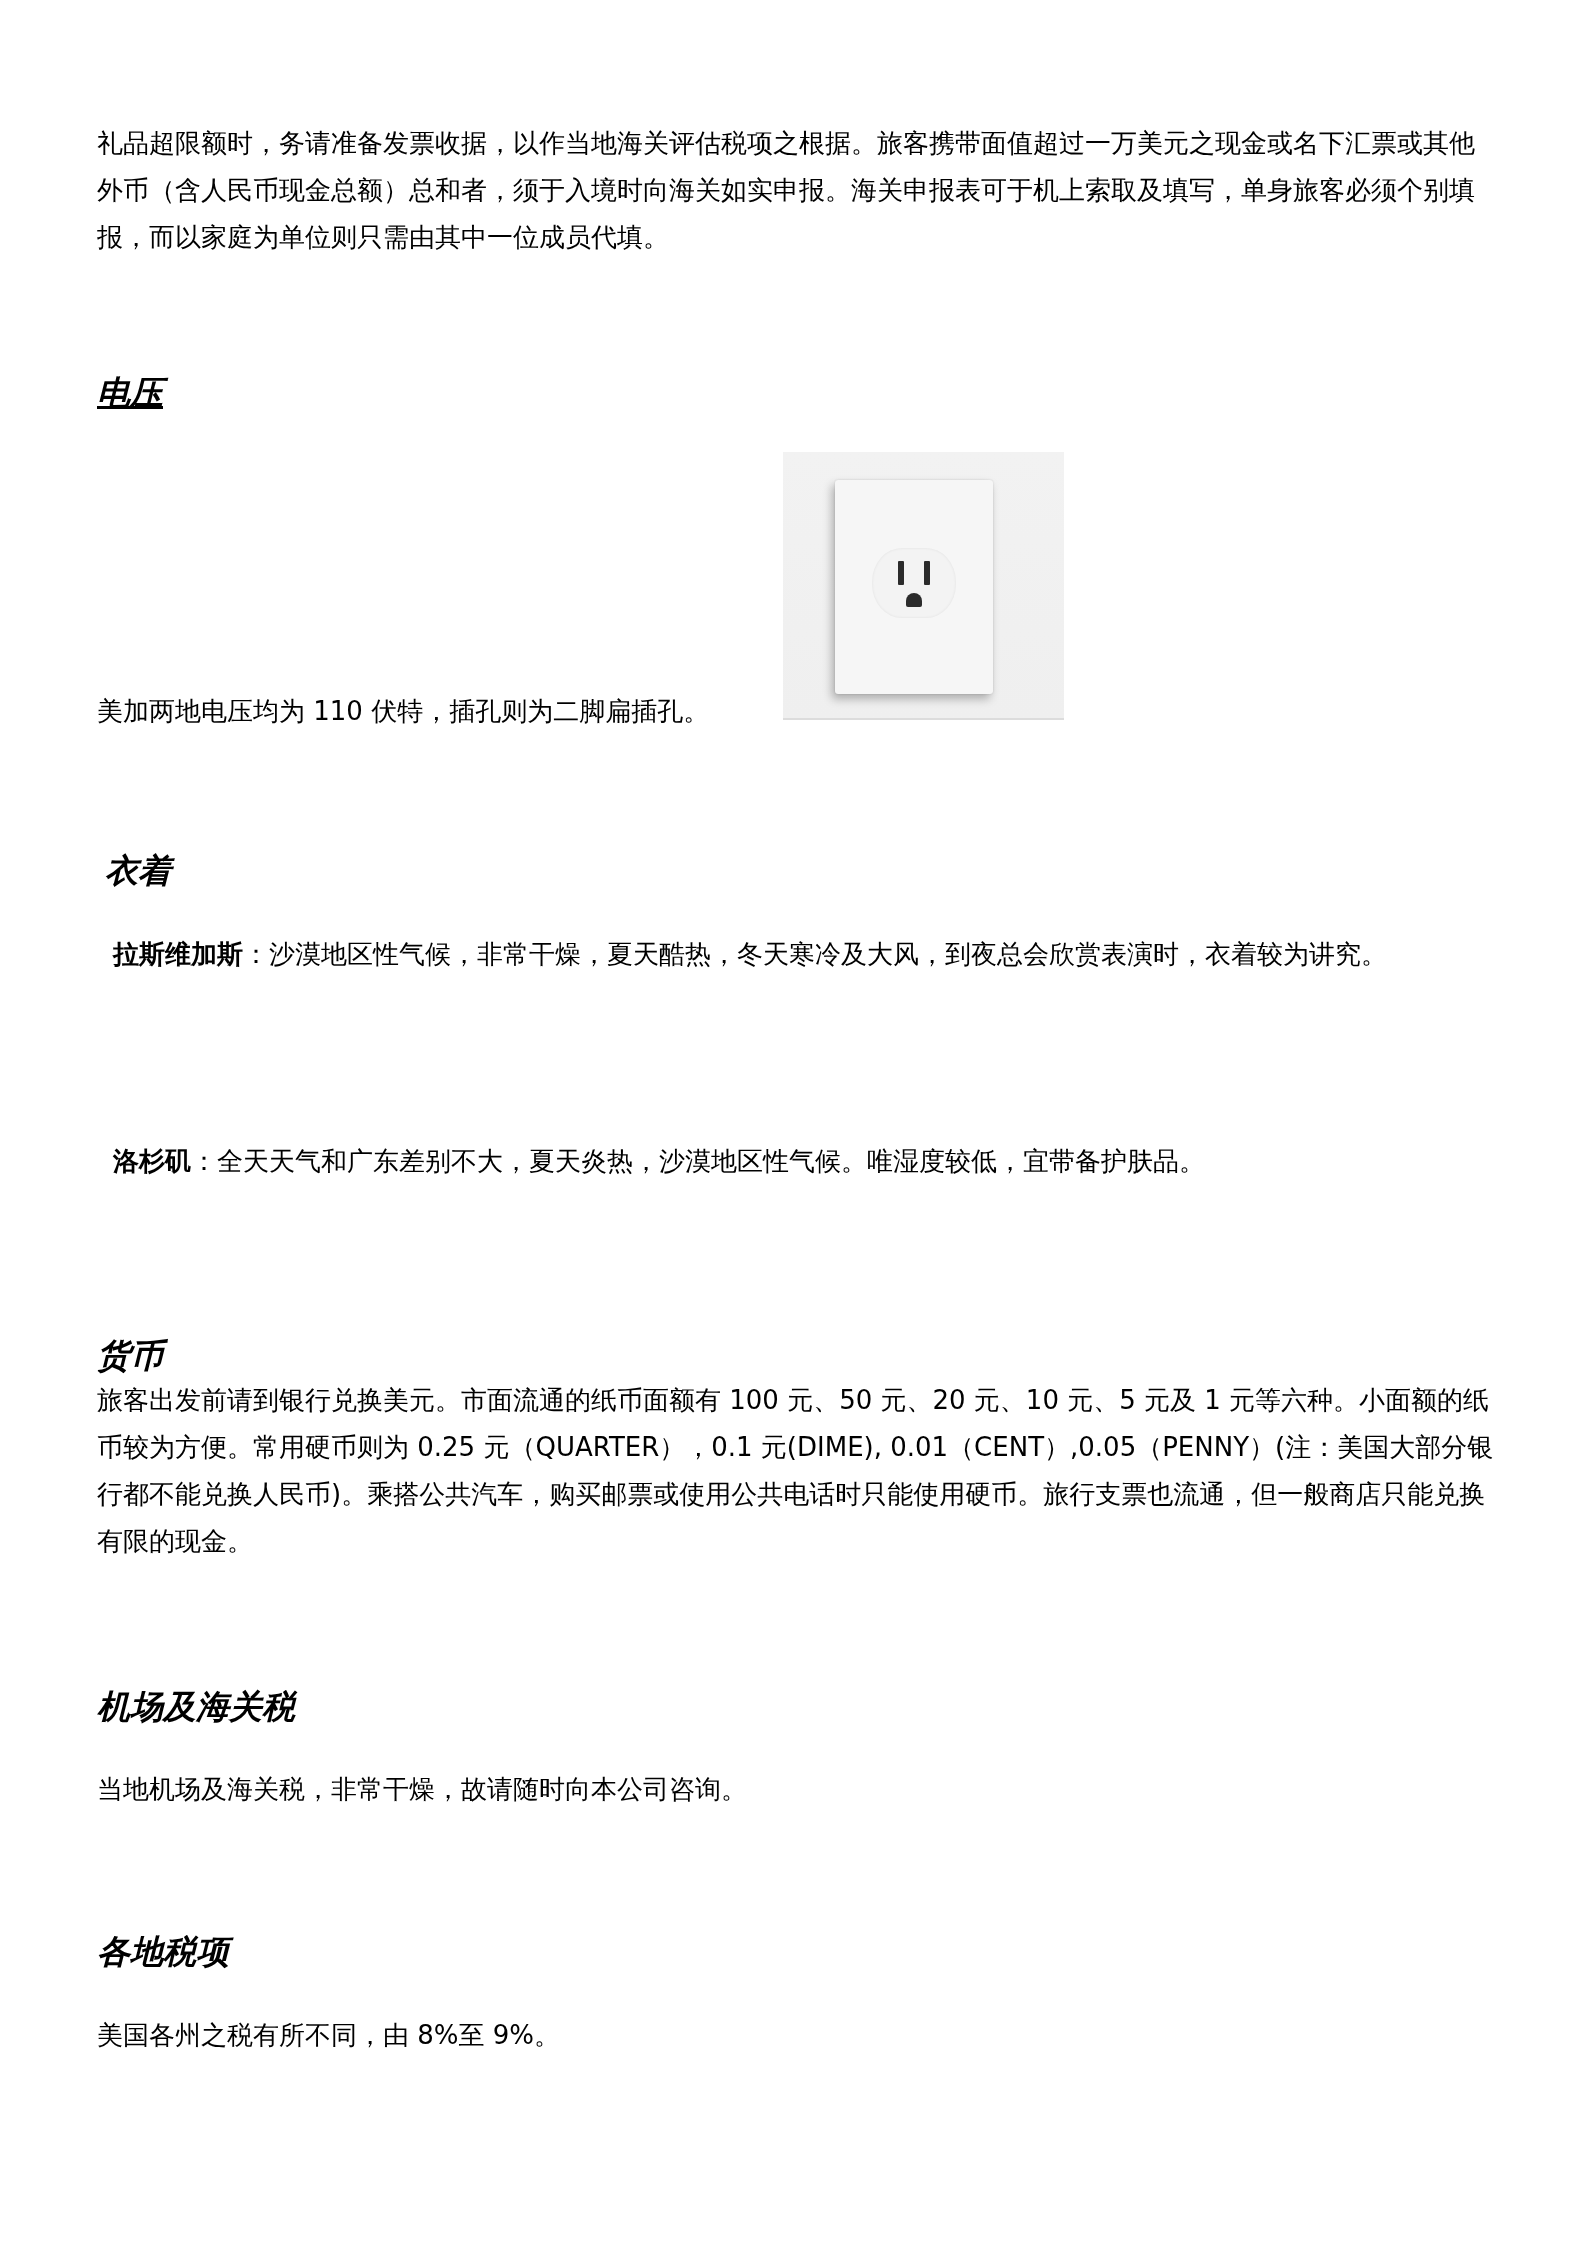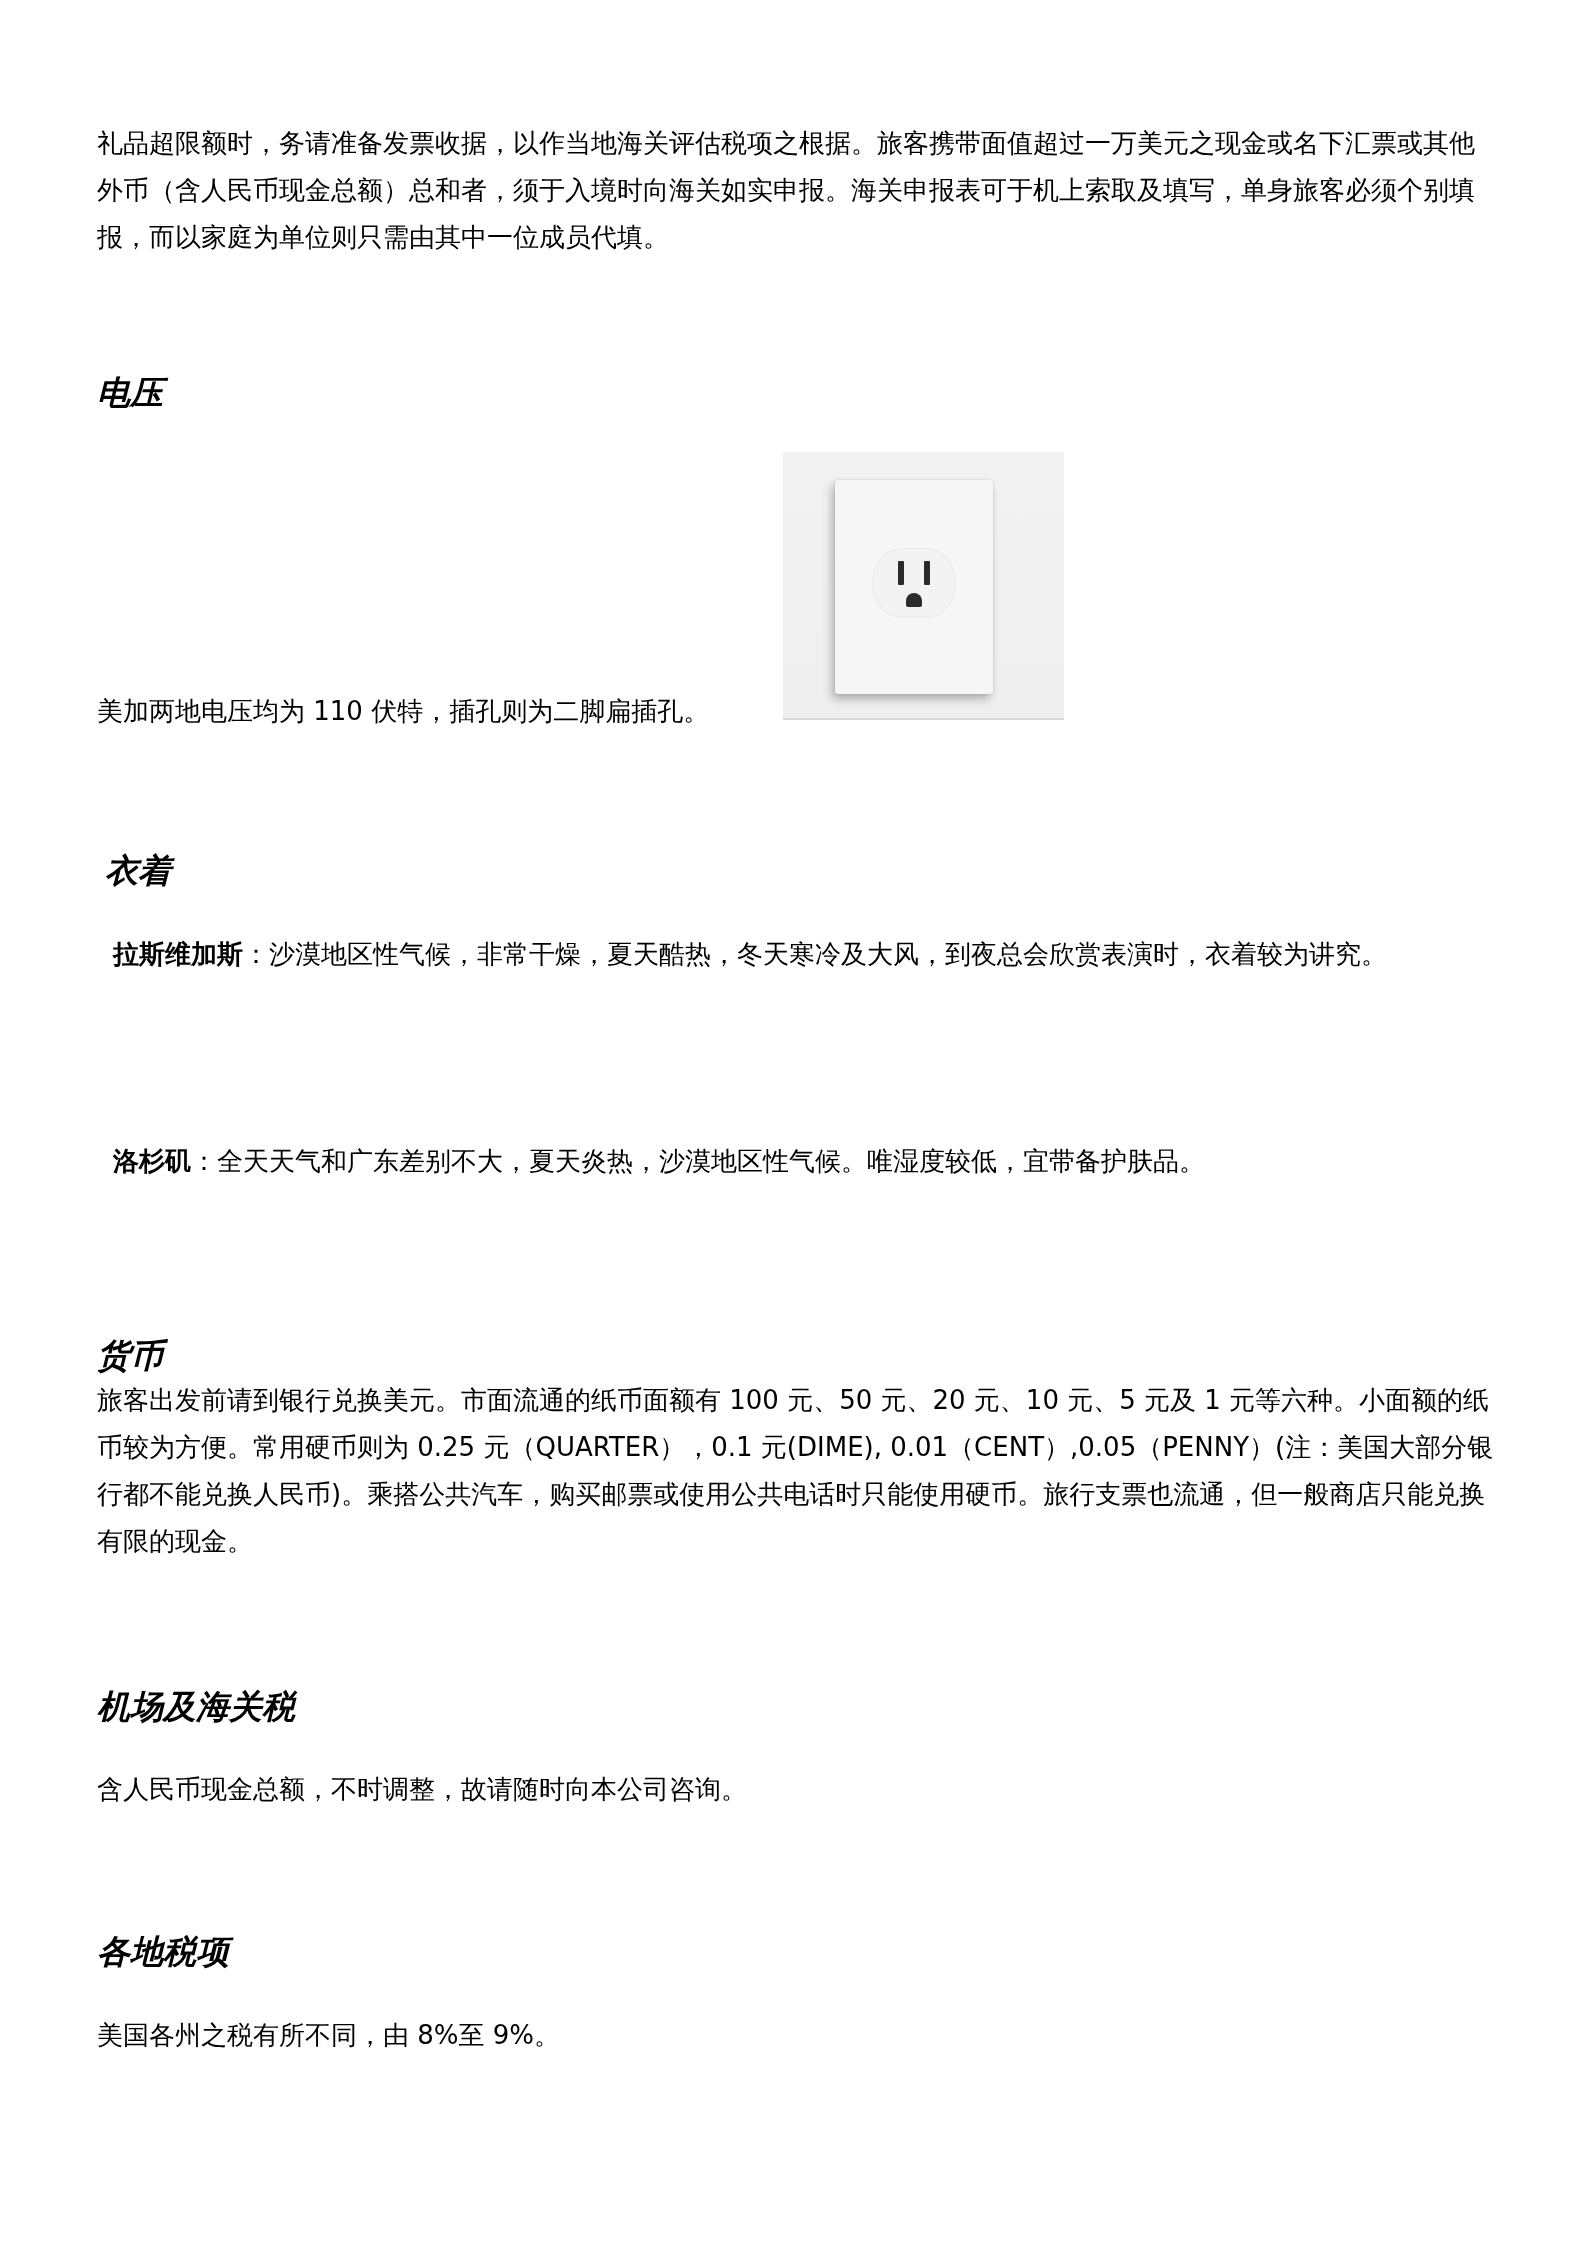--- a/index.html
+++ b/index.html
@@ -92,32 +92,32 @@
       border-radius: 8px 8px 2px 2px;
     }
   </style>
 </head>
 <body>
 
 <div class="page">
 
   <p class="para" style="top:120px;">礼品超限额时，务请准备发票收据，以作当地海关评估税项之根据。旅客携带面值超过一万美元之现金或名下汇票或其他外币（含人民币现金总额）总和者，须于入境时向海关如实申报。海关申报表可于机上索取及填写，单身旅客必须个别填报，而以家庭为单位则只需由其中一位成员代填。</p>
 
-  <h2 class="heading" style="top:373px;">电压</h2>
+  <h2 class="heading" style="top:373px;text-decoration:underline;">电压</h2>
   <p class="para" style="top:688px; width:680px;">美加两地电压均为 110 伏特，插孔则为二脚扁插孔。</p>
 
   <h2 class="heading" style="top:851px;margin-left:8px;">衣着</h2>
   <p class="para" style="top:931px;"><span class="lead">拉斯维加斯</span><span>：沙漠地区性气候，非常干燥，夏天酷热，冬天寒冷及大风，到夜总会欣赏表演时，衣着较为讲究。</span></p>
   <p class="para" style="top:1138px;"><span class="lead">洛杉矶</span><span>：全天天气和广东差别不大，夏天炎热，沙漠地区性气候。唯湿度较低，宜带备护肤品。</span></p>
 
   <h2 class="heading" style="top:1336px;">货币</h2>
   <p class="para" style="top:1377px;">旅客出发前请到银行兑换美元。市面流通的纸币面额有 100 元、50 元、20 元、10 元、5 元及 1 元等六种。小面额的纸币较为方便。常用硬币则为 0.25 元（QUARTER），0.1 元(DIME), 0.01（CENT）,0.05（PENNY）(注：美国大部分银行都不能兑换人民币)。乘搭公共汽车，购买邮票或使用公共电话时只能使用硬币。旅行支票也流通，但一般商店只能兑换有限的现金。</p>
 
   <h2 class="heading" style="top:1687px;">机场及海关税</h2>
-  <p class="para" style="top:1766px;">含人民币现金总额，不时调整，故请随时向本公司咨询。</p>
+  <p class="para" style="top:1766px;">当地机场及海关税，非常干燥，故请随时向本公司咨询。</p>
 
   <h2 class="heading" style="top:1932px;">各地税项</h2>
   <p class="para" style="top:2012px;">美国各州之税有所不同，由 8%至 9%。</p>
 
 </div>
 
 <div class="outlet-img">
   <div class="outlet-plate">
     <div class="outlet-face">
       <div class="slot left"></div>

